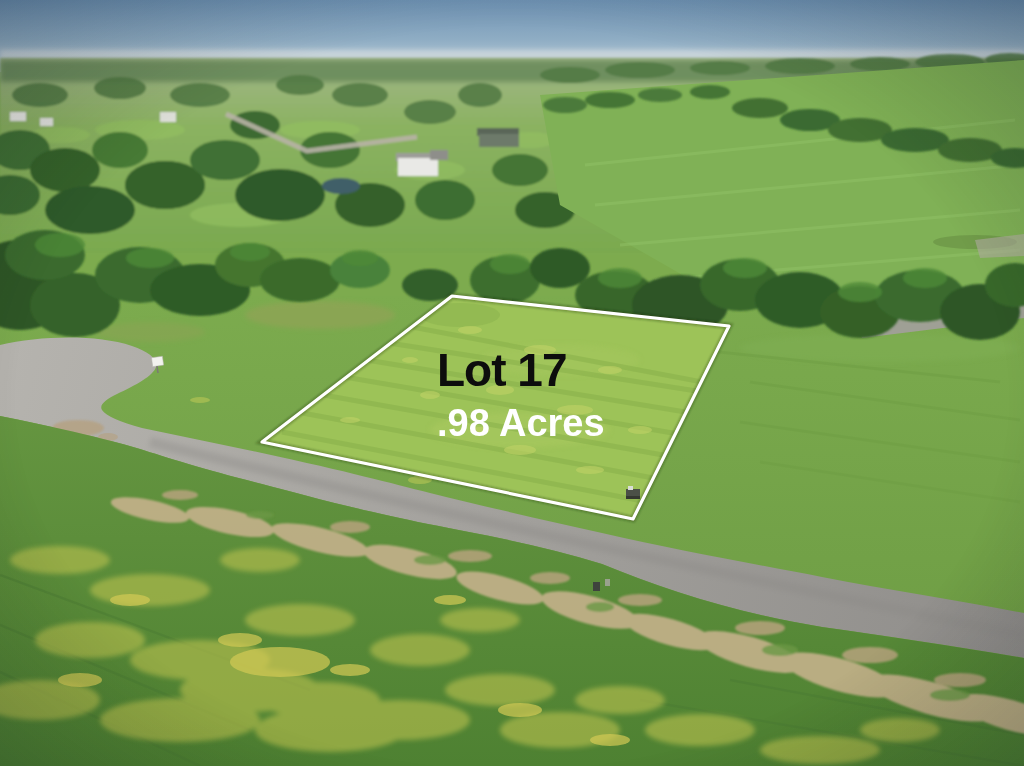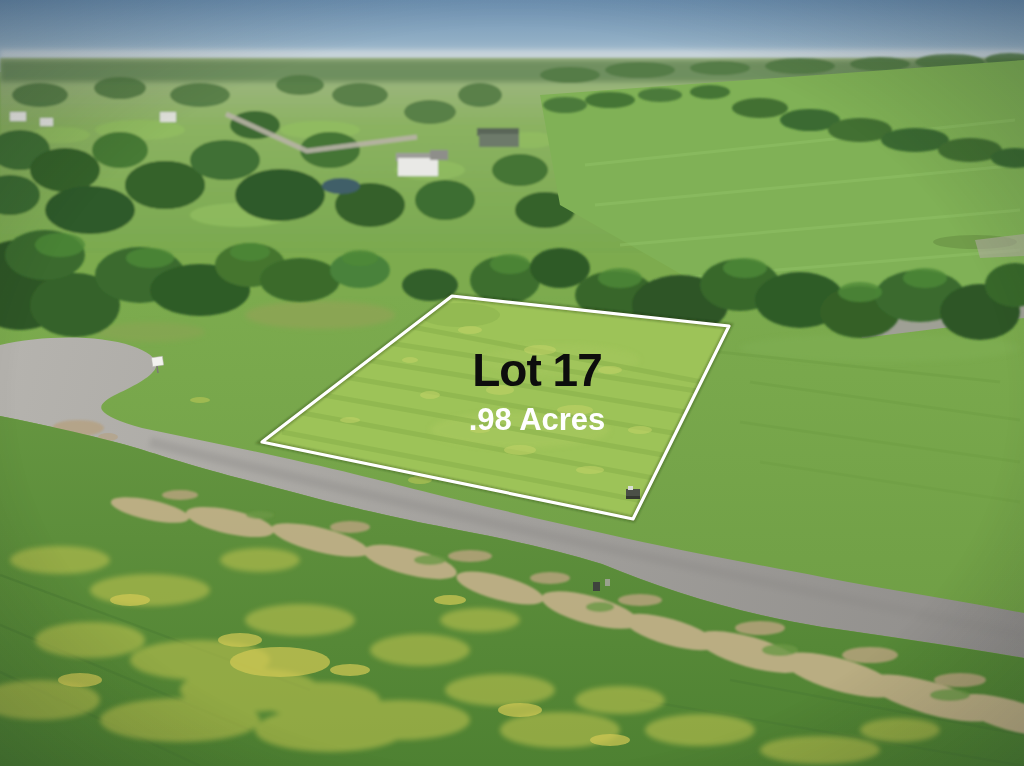--- a/index.html
+++ b/index.html
@@ -6,28 +6,28 @@
   .stage{
     position:relative;
     width:1024px;height:766px;
     overflow:hidden;
     font-family:"Liberation Sans", sans-serif;
     background:#7dab4e;
   }
   .stage svg{position:absolute;left:0;top:0;display:block;}
   .overlay-labels{
     position:absolute;left:437px;top:346px;width:200px;
-    text-align:center;pointer-events:none;z-index:5;
+    pointer-events:none;z-index:5;
   }
   .lot-label{
     font-weight:800;font-size:46px;line-height:1.05;
     color:#0d0d0d;letter-spacing:-1px;
   }
   .acres-label{
-    font-weight:800;font-size:31px;line-height:1.1;
+    font-weight:800;font-size:38px;line-height:1.1;
     color:#ffffff;margin-top:9px;letter-spacing:0px;
   }
 </style>
 </head>
 <body>
 
 <div class="stage">
 <svg width="1024" height="766" viewBox="0 0 1024 766">
   <defs>
     <linearGradient id="skyGrad" x1="0" y1="0" x2="0" y2="1">

